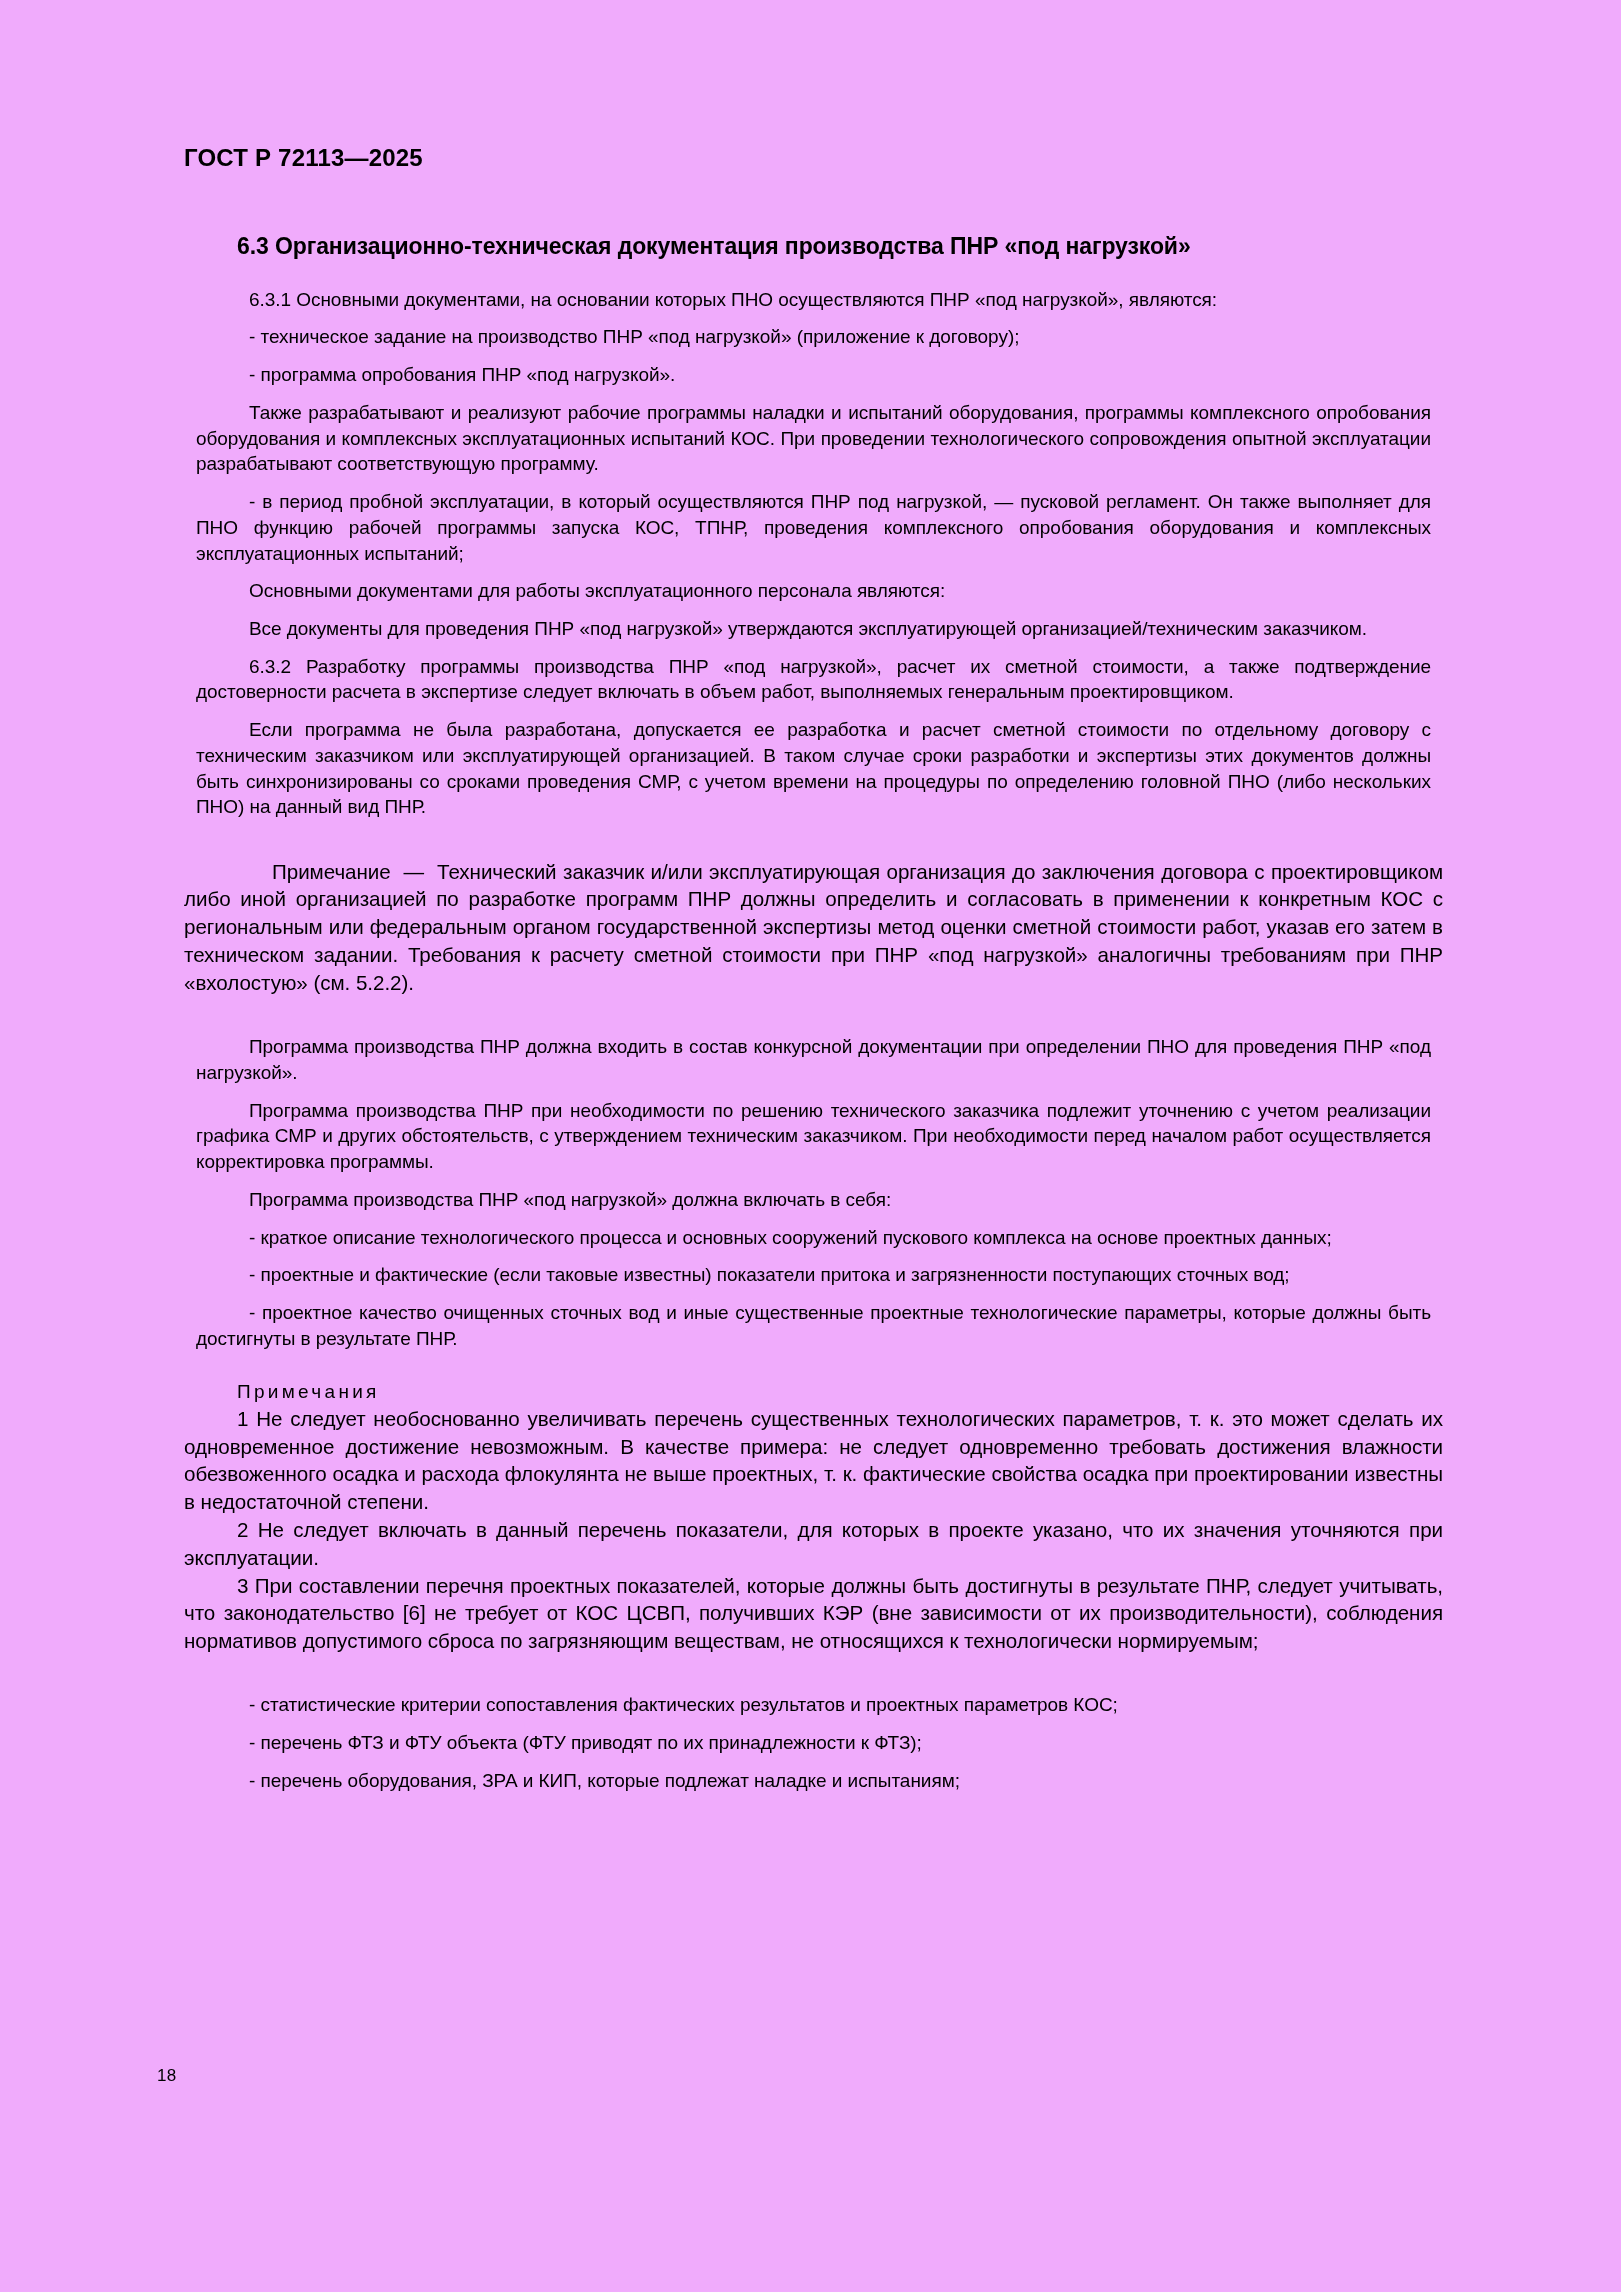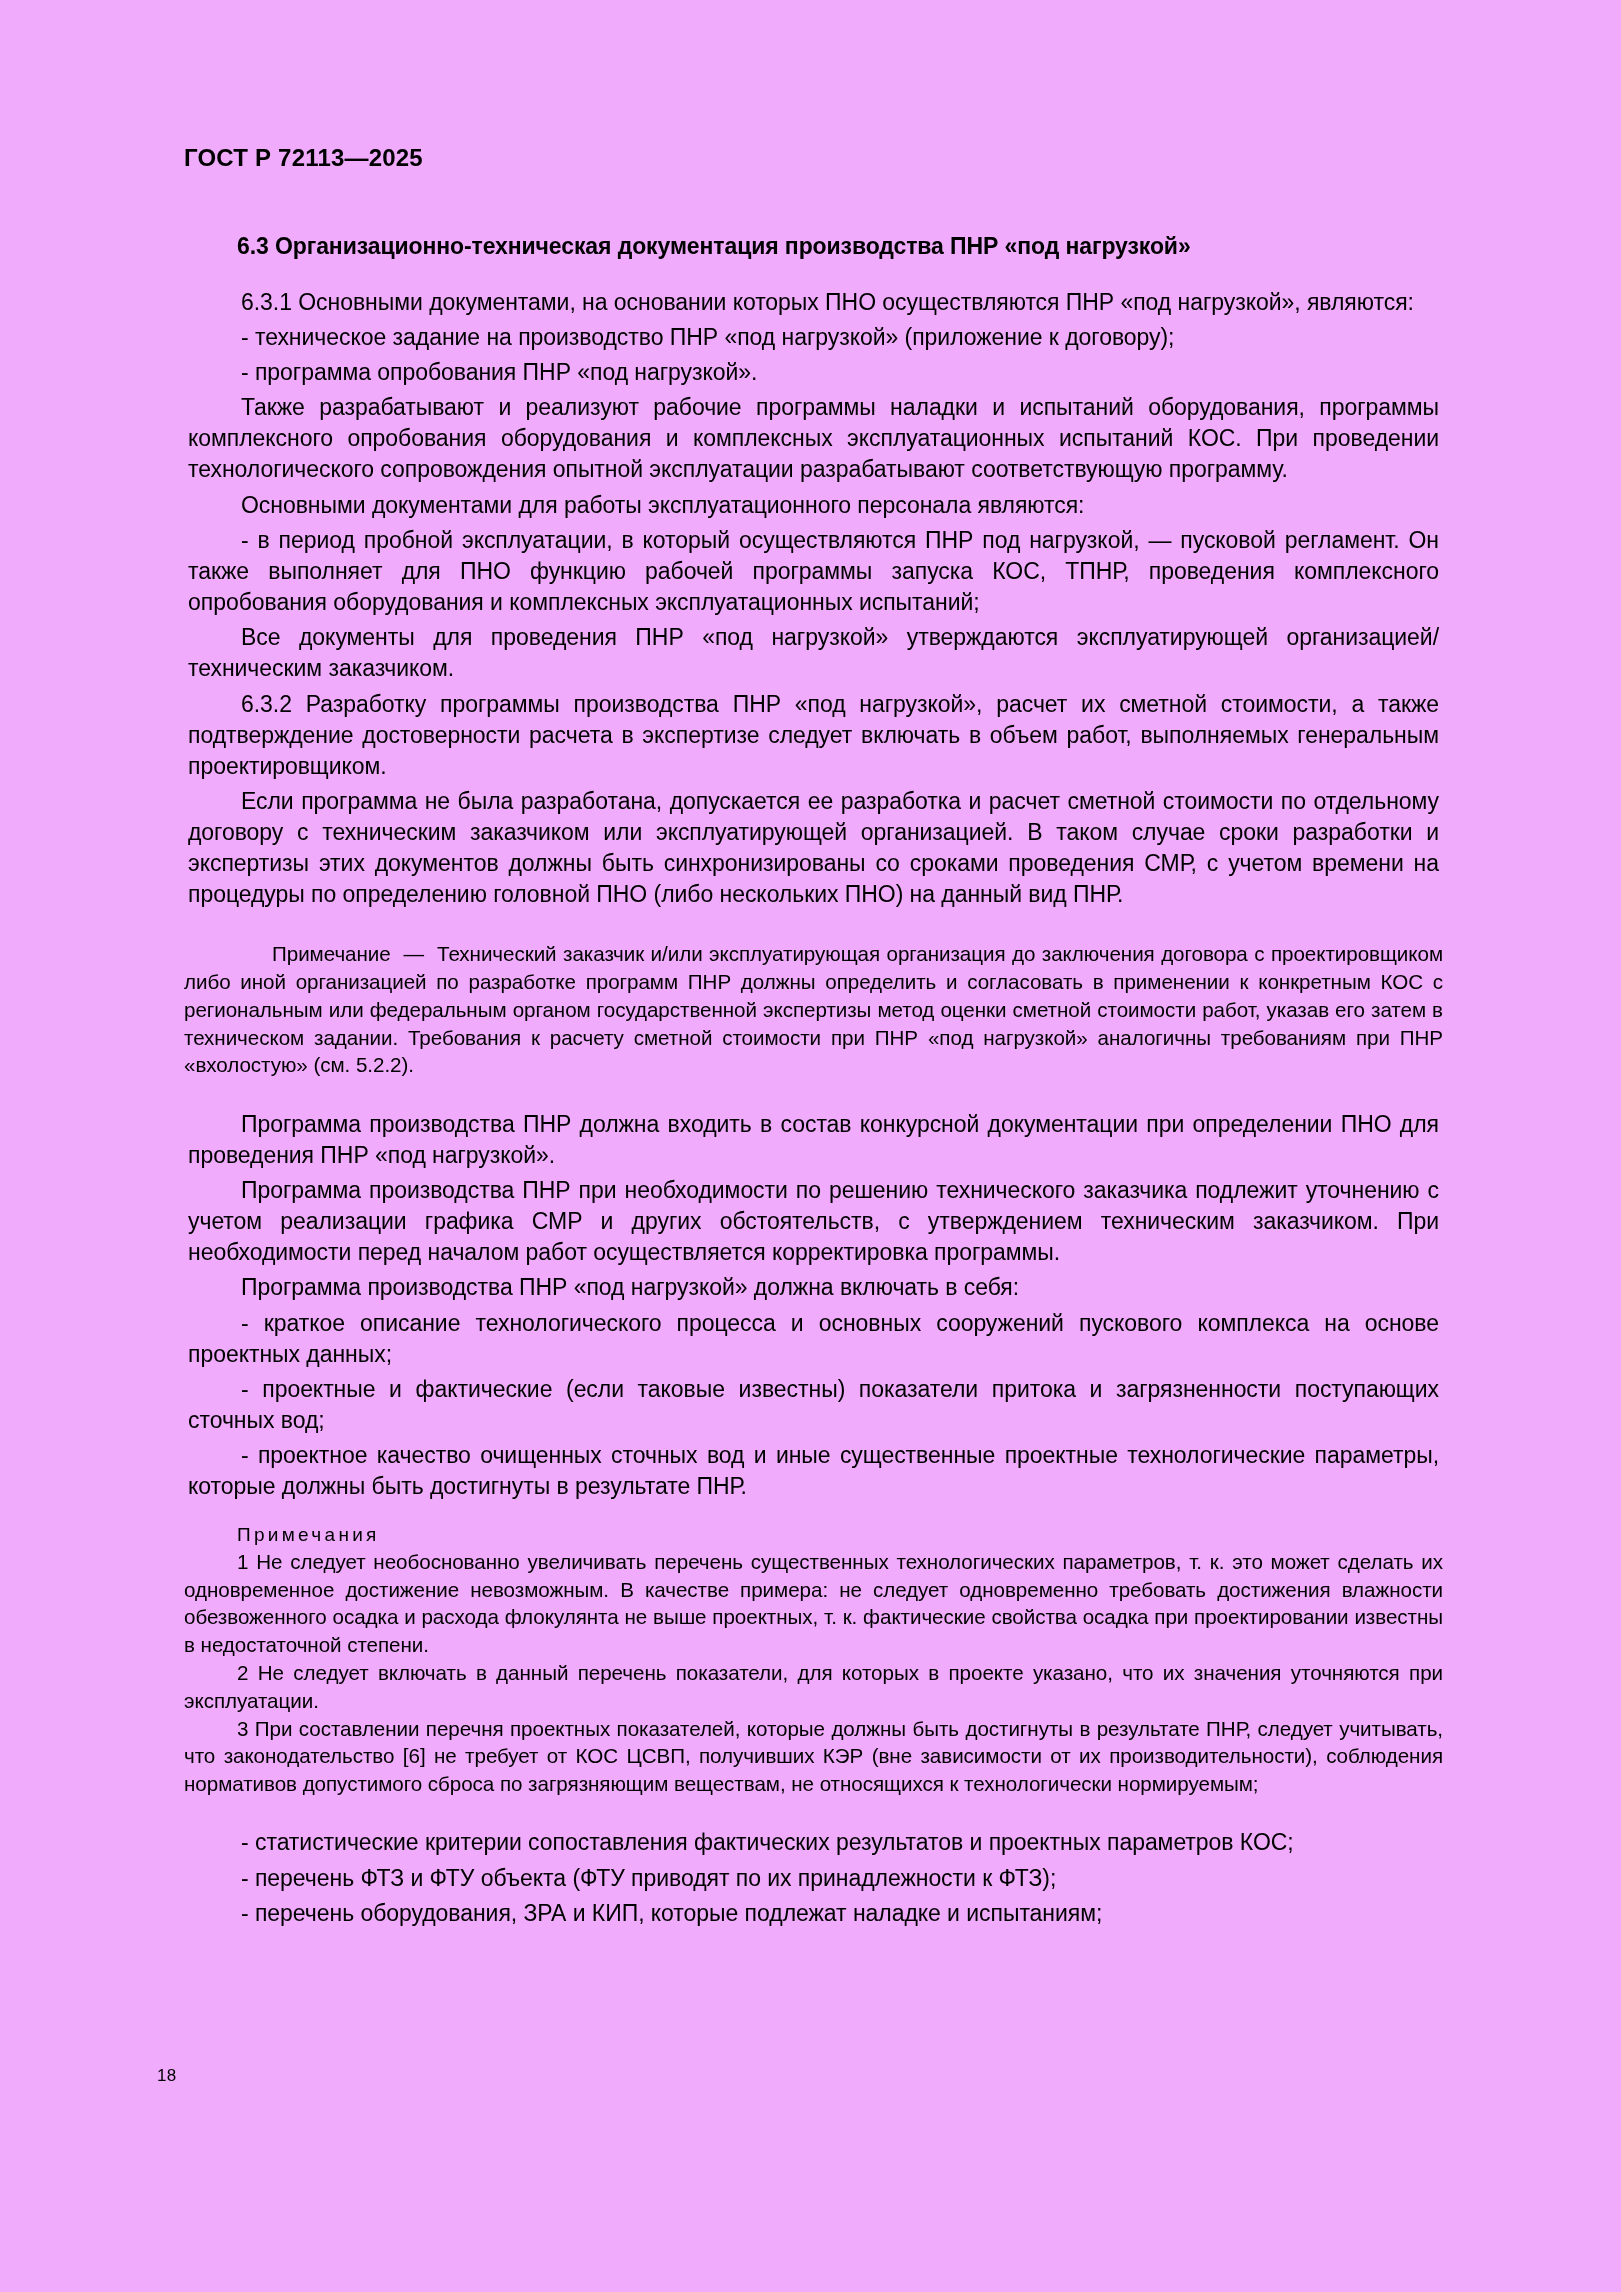--- a/index.html
+++ b/index.html
@@ -32,23 +32,23 @@
   }
   .section-title {
     font-size: 23px;
     font-weight: bold;
     margin: 0 0 25.5px 0;
     padding-left: 53px;
     line-height: 1.25;
     letter-spacing: -0.1px;
   }
   p.body {
-    font-size: 23px;
+    font-size: 19px;
     line-height: 1.355;
-    margin: 4px;
+    margin: 12px;
     text-align: justify;
     text-justify: inter-word;
     text-indent: 53px;
     letter-spacing: -0.05px;
   }
   p.body.dash {
     text-indent: 53px;
   }
   p.note-head {
     font-size: 19px;
@@ -87,22 +87,22 @@
     <div class="doc-header">ГОСТ Р 72113—2025</div>
 
     <h2 class="section-title">6.3 Организационно-техническая документация производства ПНР «под нагрузкой»</h2>
 
     <p class="body">6.3.1 Основными документами, на основании которых ПНО осуществляются ПНР «под нагрузкой», являются:</p>
     <p class="body dash">- техническое задание на производство ПНР «под нагрузкой» (приложение к договору);</p>
     <p class="body dash">- программа опробования ПНР «под нагрузкой».</p>
 
     <p class="body">Также разрабатывают и реализуют рабочие программы наладки и испытаний оборудования, программы комплексного опробования оборудования и комплексных эксплуатационных испытаний КОС. При проведении технологического сопровождения опытной эксплуатации разрабатывают соответствующую программу.</p>
 
+    <p class="body dash">- в период пробной эксплуатации, в который осуществляются ПНР под нагрузкой, — пусковой регламент. Он также выполняет для ПНО функцию рабочей программы запуска КОС, ТПНР, проведения комплексного опробования оборудования и комплексных эксплуатационных испытаний;</p>
     <p class="body">Основными документами для работы эксплуатационного персонала являются:</p>
-    <p class="body dash">- в период пробной эксплуатации, в который осуществляются ПНР под нагрузкой, — пусковой регламент. Он также выполняет для ПНО функцию рабочей программы запуска КОС, ТПНР, проведения комплексного опробования оборудования и комплексных эксплуатационных испытаний;</p>
 
     <p class="body">Все документы для проведения ПНР «под нагрузкой» утверждаются эксплуатирующей организацией/техническим заказчиком.</p>
 
     <p class="body">6.3.2 Разработку программы производства ПНР «под нагрузкой», расчет их сметной стоимости, а также подтверждение достоверности расчета в экспертизе следует включать в объем работ, выполняемых генеральным проектировщиком.</p>
 
     <p class="body">Если программа не была разработана, допускается ее разработка и расчет сметной стоимости по отдельному договору с техническим заказчиком или эксплуатирующей организацией. В таком случае сроки разработки и экспертизы этих документов должны быть синхронизированы со сроками проведения СМР, с учетом времени на процедуры по определению головной ПНО (либо нескольких ПНО) на данный вид ПНР.</p>
 
     <div class="spacer-lg"></div>
 
     <p class="note"><span class="nw">Примечание</span><span>&nbsp;&nbsp;—&nbsp;&nbsp;</span><span>Технический заказчик и/или эксплуатирующая организация до заключения договора с проектировщиком либо иной организацией по разработке программ ПНР должны определить и согласовать в применении к конкретным КОС с региональным или федеральным органом государственной экспертизы метод оценки сметной стоимости работ, указав его затем в техническом задании. Требования к расчету сметной стоимости при ПНР «под нагрузкой» аналогичны требованиям при ПНР «вхолостую» (см. 5.2.2).</span></p>

